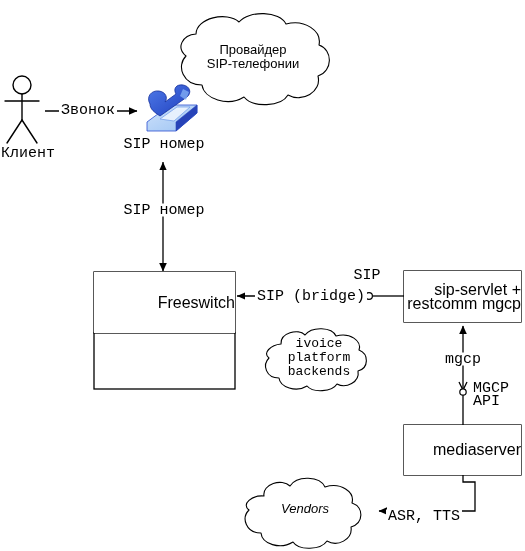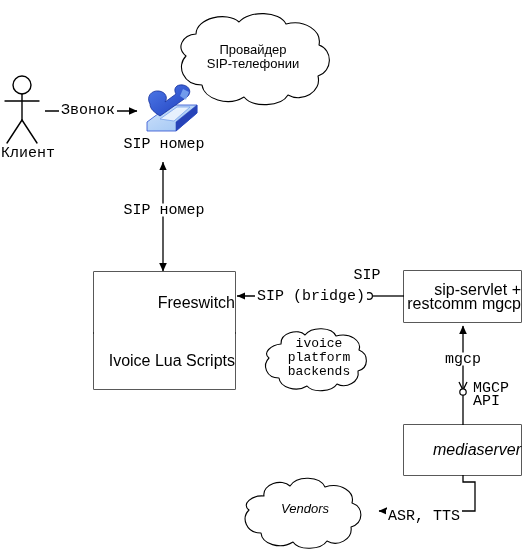--- a/index.html
+++ b/index.html
@@ -200,42 +200,39 @@
   <div class="lbl center edge" style="left:88px; top:110px;">Звонок</div>
 
   <div class="lbl center" style="left:164px; top:144px;">SIP номер</div>
 
   <div class="lbl center edge" style="left:164px; top:210px;">SIP номер</div>
 
   <div class="node-box" style="left:94px; top:272px; width:141px; height:61px; border:none;">
     <div class="box-text">Freeswitch</div>
   </div>
 
-  <div class="node-box" style="left:94px; top:333px; width:141px; height:56px; border:none;">
-    <div class="box-text">Ivoice Lua Scripts</div>
-  </div>
 
   <div class="lbl center edge" style="left:299px; top:296px;margin-left:12px;">SIP (bridge)</div>
 
   <div class="lbl center" style="left:367px; top:275px;">SIP</div>
 
   <div class="cloud-text" style="left:319px; top:358px; width:110px;font-family:Liberation Mono, monospace;">ivoice platform
 backends</div>
 
   <div class="node-box" style="left:404px; top:271px; width:117px; height:51px; border:none;">
     <div class="box-text">sip-servlet +
 restcomm mgcp</div>
   </div>
 
   <div class="lbl center edge" style="left:463px; top:359px;">mgcp</div>
 
   <div class="lbl" style="left:473px; top:382px; width:44px; text-align:left;">MGCP
 API</div>
 
-  <div class="node-box" style="left:404px; top:425px; width:117px; height:50px; border:none;font-style:italic;">
+  <div class="node-box" style="left:404px; top:425px; width:117px; height:50px; border:none;">
     <div class="box-text">mediaserver</div>
   </div>
 
   <div class="lbl center edge" style="left:424px; top:516px;">ASR, TTS</div>
 
   <div class="cloud-text" style="left:305px; top:509px; width:100px;font-style:italic;">Vendors</div>
 
 </div>
 
 </body></html>

